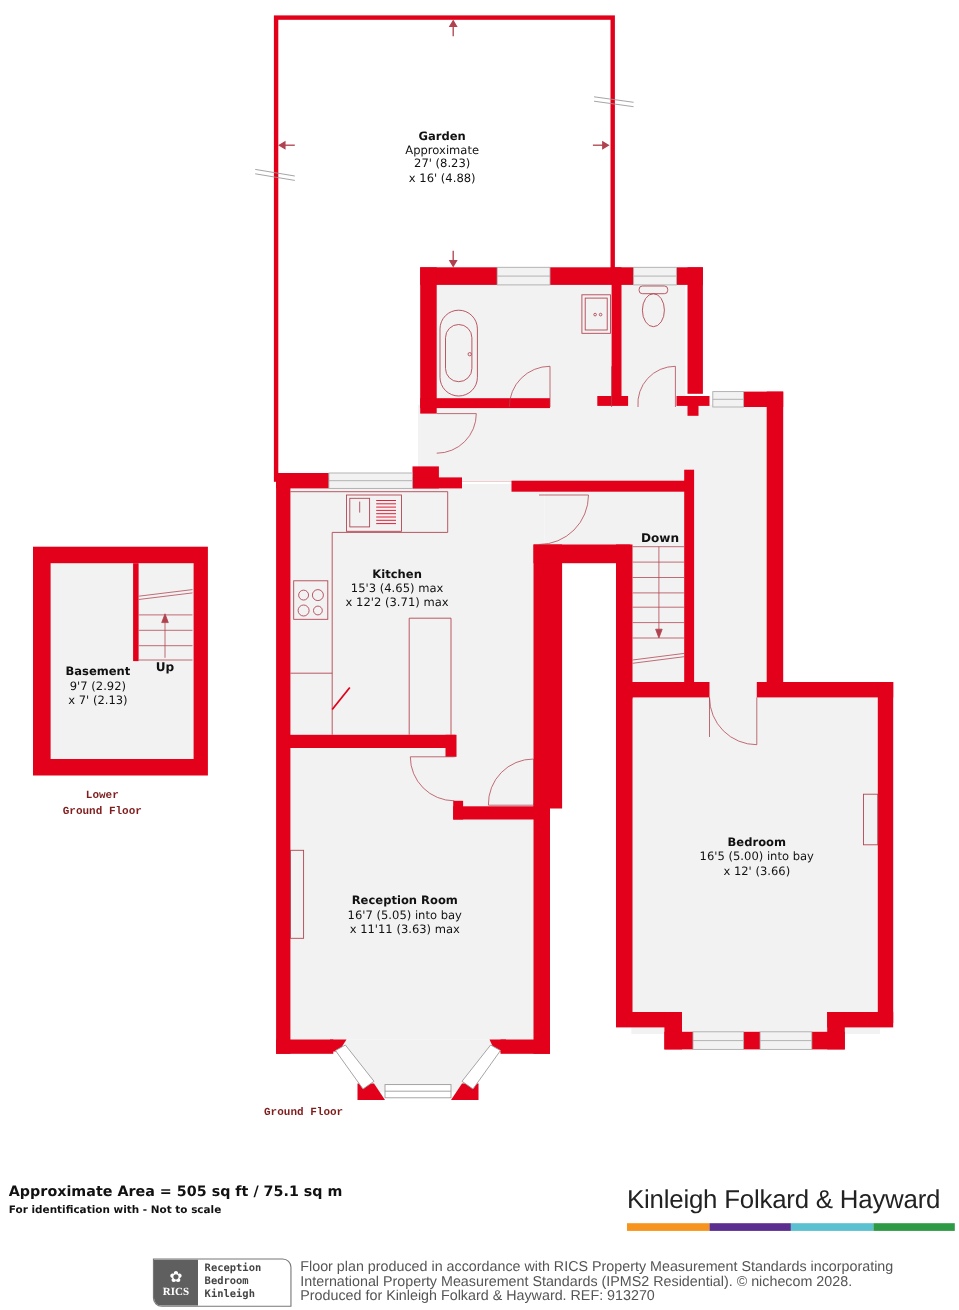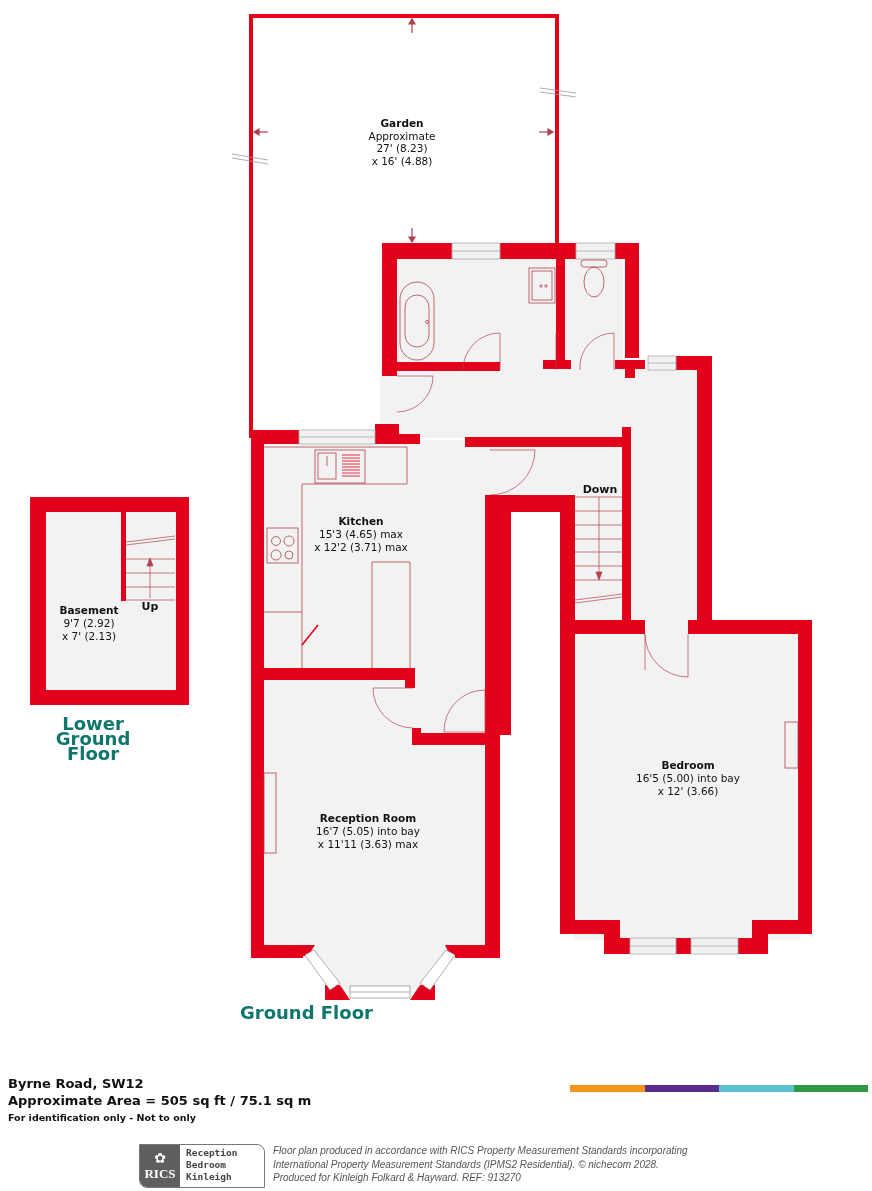--- a/index.html
+++ b/index.html
@@ -1,34 +1,34 @@
 <!DOCTYPE html>
 <html><head>
 <meta charset="utf-8">
 <style>
   html,body{margin:0;padding:0;background:#ffffff;}
   body{width:872px;height:1191px;position:relative;overflow:hidden;font-family:"DejaVu Sans","Liberation Sans",sans-serif;}
   #plan{position:absolute;left:0;top:0;width:872px;height:1060px;}
   .lbl{font-family:"DejaVu Sans",sans-serif;font-size:10.5px;fill:#111;text-anchor:middle;}
   .lbl-bold{font-family:"DejaVu Sans",sans-serif;font-size:11px;font-weight:bold;fill:#111;}
-  .floor-label{position:absolute;font-size:18px;font-weight:bold;color:#0f766e;line-height:15px;text-align:center;}
+  .floor-label{position:absolute;font-size:10px;font-weight:bold;color:#7f1d1d;line-height:15px;text-align:center;font-family:Liberation Mono, monospace;}
   .addr{position:absolute;left:8px;top:1075px;color:#111;}
   .addr .l1{font-size:13px;font-weight:bold;line-height:17px;}
   .addr .l2{font-size:13px;font-weight:bold;line-height:18px;}
   .addr .l3{font-size:9.5px;font-weight:bold;line-height:15px;}
   .brand{position:absolute;left:570px;top:1077px;width:298px;}
   .brand .name{font-family:"Liberation Sans",sans-serif;font-size:23.5px;color:#222;letter-spacing:-0.2px;white-space:nowrap;}
   .brand .bar{display:flex;height:7px;margin-top:8px;}
   .brand .bar span{flex:1;display:block;}
   .rics{position:absolute;left:139px;top:1144px;width:124px;height:42px;display:flex;border:1px solid #777;border-radius:0 8px 0 8px;overflow:hidden;}
   .rics .dark{width:40px;background:#5f5f5f;color:#fff;display:flex;flex-direction:column;align-items:center;justify-content:center;}
   .rics .lion{font-size:14px;line-height:16px;}
-  .rics .rtxt{font-family:"Liberation Serif",serif;font-weight:bold;font-size:13px;}
+  .rics .rtxt{font-family:"Liberation Serif",serif;font-weight:bold;font-size:10px;}
   .rics .light{flex:1;padding:2px 6px;font-family:"DejaVu Sans Mono",monospace;font-size:9.5px;line-height:12px;color:#444;font-weight:bold;}
-  .disclaimer{position:absolute;left:273px;top:1144px;font-family:"Liberation Sans",sans-serif;font-size:10px;line-height:13.5px;color:#555;font-style:italic;}
+  .disclaimer{position:absolute;left:273px;top:1144px;font-family:"Liberation Sans",sans-serif;font-size:13px;line-height:13.5px;color:#555;}
 </style>
 </head>
 <body>
 
 <svg id="plan" viewBox="0 0 872 1060" xmlns="http://www.w3.org/2000/svg">
 
   <g>
     <rect x="251" y="16" width="306" height="420" fill="#ffffff" stroke="#e2001a" stroke-width="4"></rect>
 
     <g stroke="#b0424f" stroke-width="1.2" fill="#b0424f">
@@ -279,26 +279,26 @@
   <text class="lbl" x="368" y="848">x 11'11 (3.63) max</text>
 </svg>
 
 <div class="floor-label" style="left:38px;top:716px;width:110px;">
   <div>Lower</div>
   <div>Ground Floor</div>
 </div>
 <div class="floor-label" style="left:240px;top:1005px;text-align:left;">Ground Floor</div>
 
 <div class="addr">
-  <div class="l1">Byrne Road, SW12</div>
   <div class="l2">Approximate Area = 505 sq ft / 75.1 sq m</div>
-  <div class="l3">For identification only - Not to only</div>
+  <div class="l3">For identification with - Not to scale</div>
 </div>
 
 <div class="brand">
+  <div class="name">Kinleigh Folkard &amp; Hayward</div>
   <div class="bar">
     <span style="background:#f7941d"></span>
     <span style="background:#5b2d8e"></span>
     <span style="background:#5bc0d0"></span>
     <span style="background:#2e9a45"></span>
   </div>
 </div>
 
 <div class="rics">
   <div class="dark">

